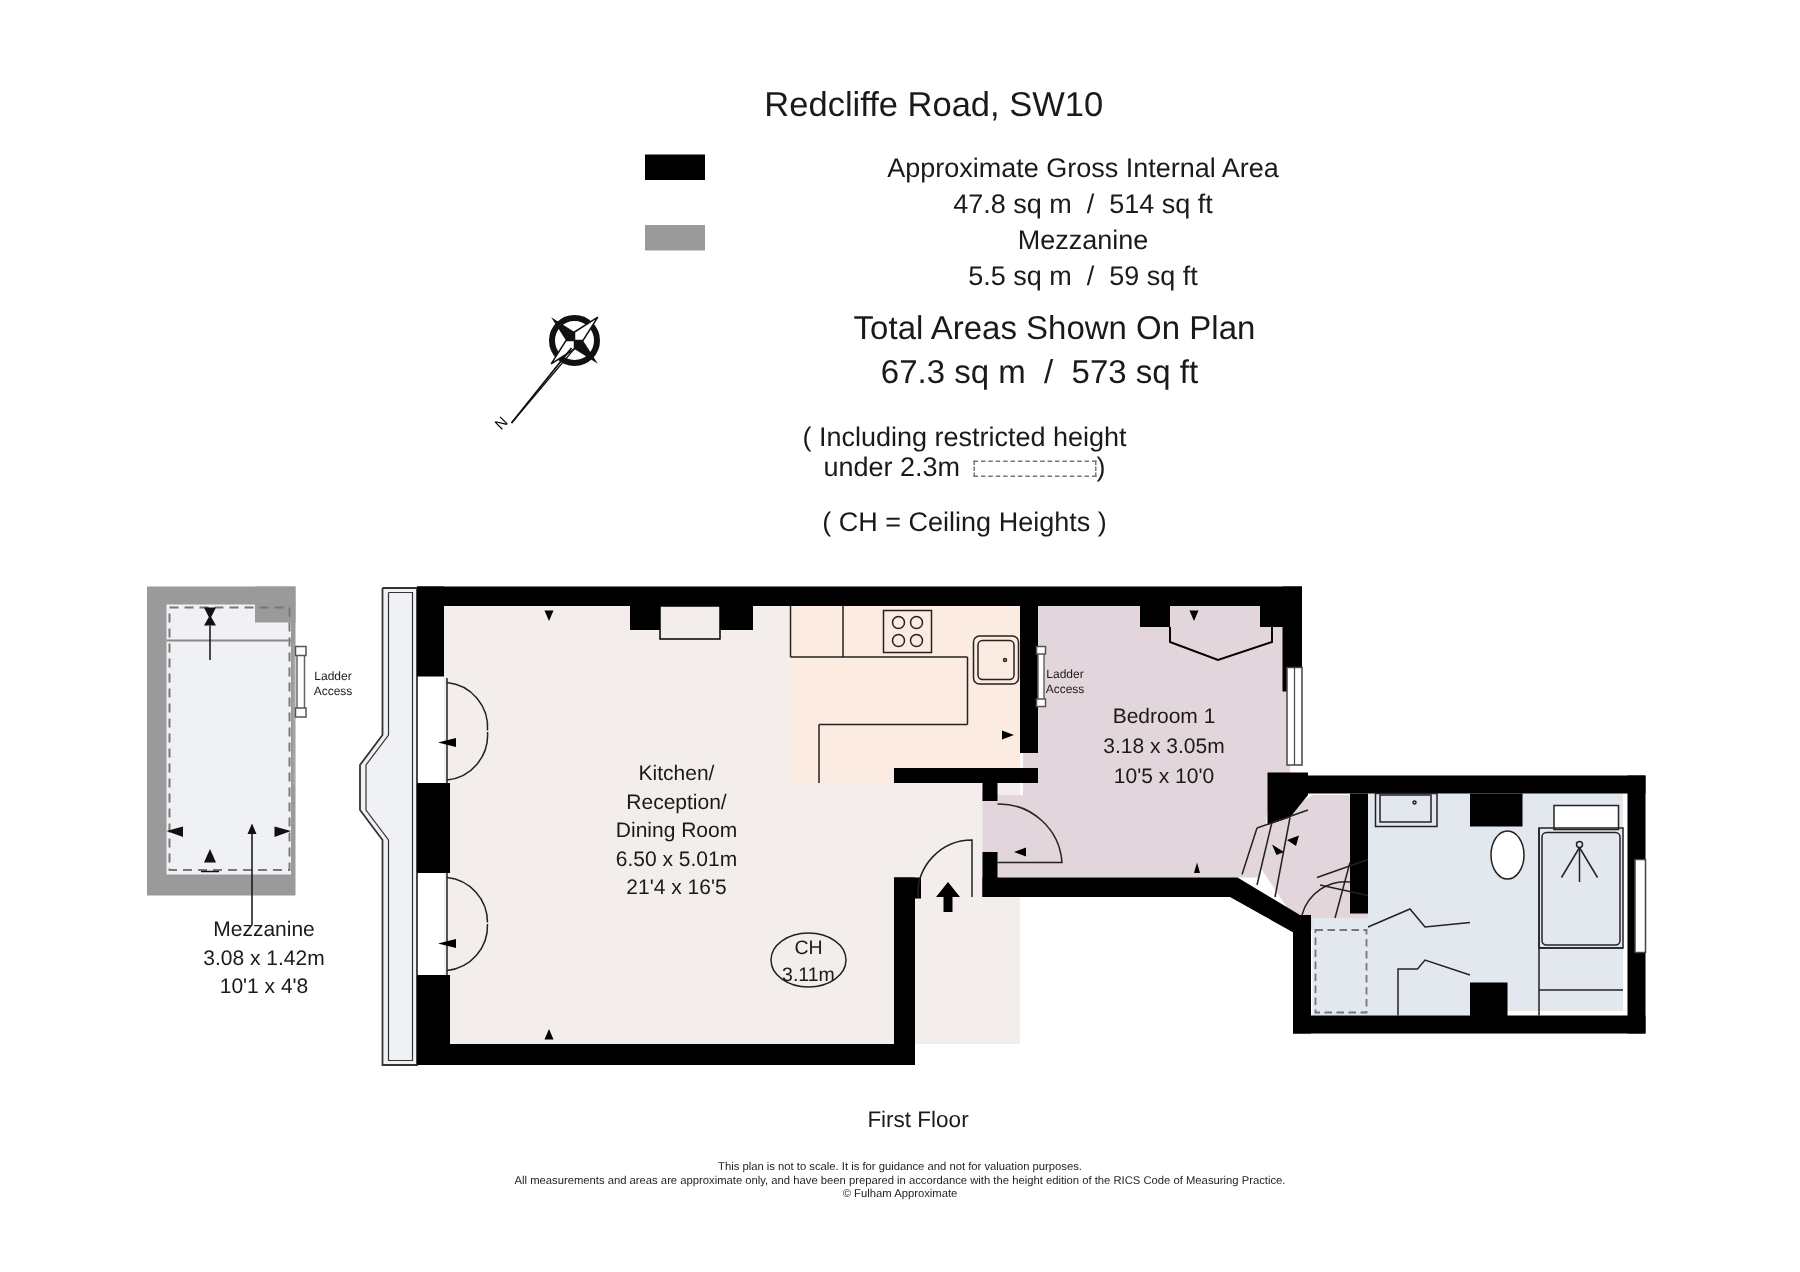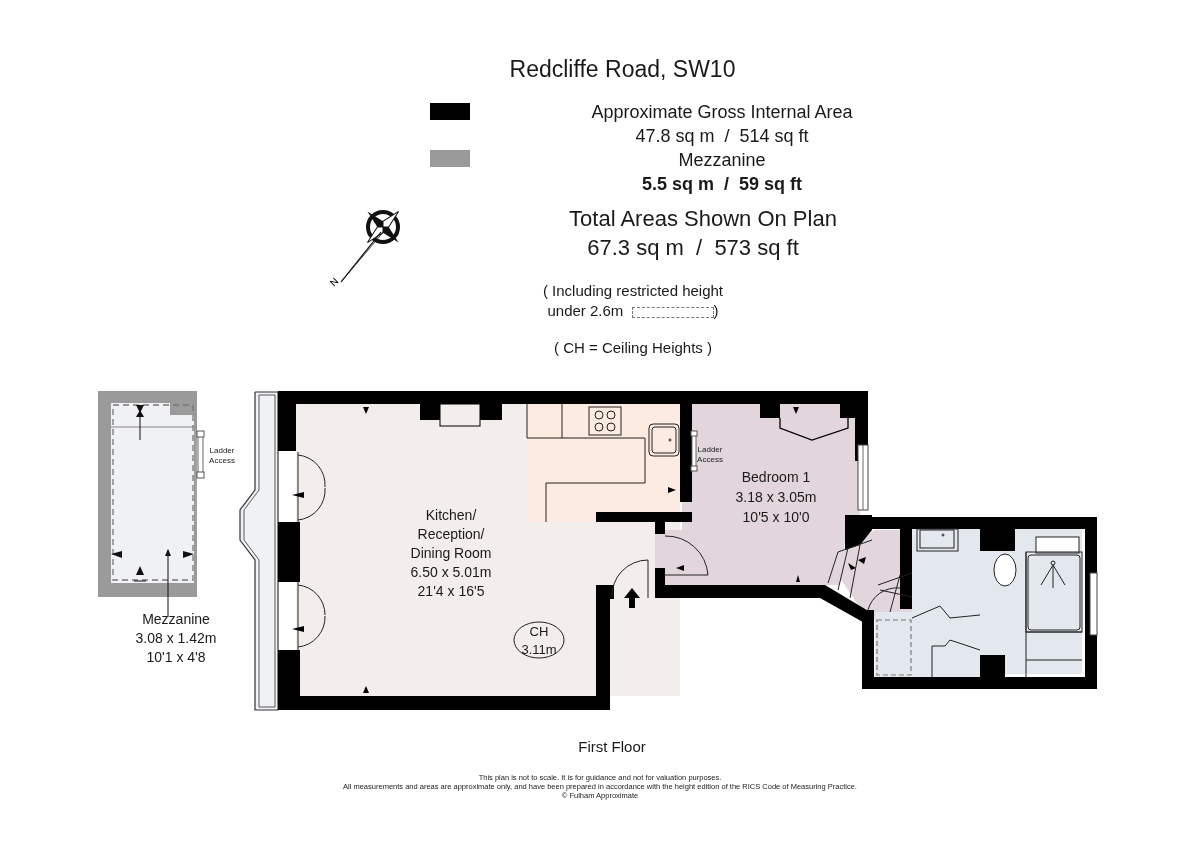--- a/index.html
+++ b/index.html
@@ -11,21 +11,21 @@
   .legend-swatch { width: 40px; height: 17px; }
   #sw-gia { left: 430px; top: 103px; background: #000; }
   #sw-mez { left: 430px; top: 150px; background: #9a9a9a; }
   .leg-text { left: 459px; width: 526px; font-size: 18px; line-height: 24px; }
   #gia-label { top: 100px; }
   #gia-value { top: 124px; }
   #mez-label { top: 148px; }
   #mez-value { top: 172px; }
   #total-label { left: 440px; width: 526px; top: 206px; font-size: 22px; }
   #total-value { left: 430px; width: 526px; top: 235px; font-size: 22px; }
-  .note { left: 448px; width: 370px; font-size: 15px; line-height: 20px; }
+  .note { left: 458px; width: 370px; font-size: 18px; line-height: 20px; }
   #restricted-1 { top: 281px; }
   #restricted-2 { top: 301px; }
   #ch-note { top: 338px; }
   #compass { left: 320px; top: 195px; width: 100px; height: 100px; }
   #floorplan { left: 0; top: 370px; width: 1200px; height: 360px; }
   .room-text { font-family: "Liberation Sans", sans-serif; fill: #1a1a1a; text-anchor: middle; }
   #floor-label { left: 0; width: 1200px; top: 738px; font-size: 15px; margin-left: 12px; }
   .disclaimer { left: 0; width: 1200px; font-size: 7.5px; line-height: 9px; color: #222; }
   #disc-1 { top: 773px; }
   #disc-2 { top: 782px; }
@@ -35,28 +35,28 @@
 <body>
 
 <div id="title" class="abs center">Redcliffe Road, SW10</div>
 
 <div id="sw-gia" class="abs legend-swatch"></div>
 <div id="gia-label" class="abs center leg-text">Approximate Gross Internal Area</div>
 <div id="gia-value" class="abs center leg-text" style="white-space:pre;">47.8 sq m  /  514 sq ft</div>
 
 <div id="sw-mez" class="abs legend-swatch"></div>
 <div id="mez-label" class="abs center leg-text">Mezzanine</div>
-<div id="mez-value" class="abs center leg-text" style="white-space:pre;font-weight:bold;">5.5 sq m  /  59 sq ft</div>
+<div id="mez-value" class="abs center leg-text" style="white-space:pre;">5.5 sq m  /  59 sq ft</div>
 
 <div id="total-label" class="abs center">Total Areas Shown On Plan</div>
 <div id="total-value" class="abs center" style="white-space:pre;">67.3 sq m  /  573 sq ft</div>
 
 <div id="restricted-1" class="abs center note">( Including restricted height</div>
 <div id="restricted-2" class="abs center note">
-  <span>under 2.6m</span>
+  <span>under 2.3m</span>
   <span style="display:inline-block;width:80px;height:9px;border:1px dashed #777;vertical-align:middle;margin-left:4px;"></span><span>)</span>
 </div>
 <div id="ch-note" class="abs center note">( CH = Ceiling Heights )</div>
 
 <svg id="compass" class="abs" viewBox="0 0 100 100">
   <g transform="translate(63,32)">
     <circle r="15" fill="none" stroke="#111" stroke-width="4"></circle>
     <g transform="rotate(-45)">
       <polygon points="0,-22 4,-4 0,0 -4,-4" fill="#111"></polygon>
       <polygon points="22,0 4,4 0,0 4,-4" fill="#fff" stroke="#111" stroke-width="1"></polygon>

